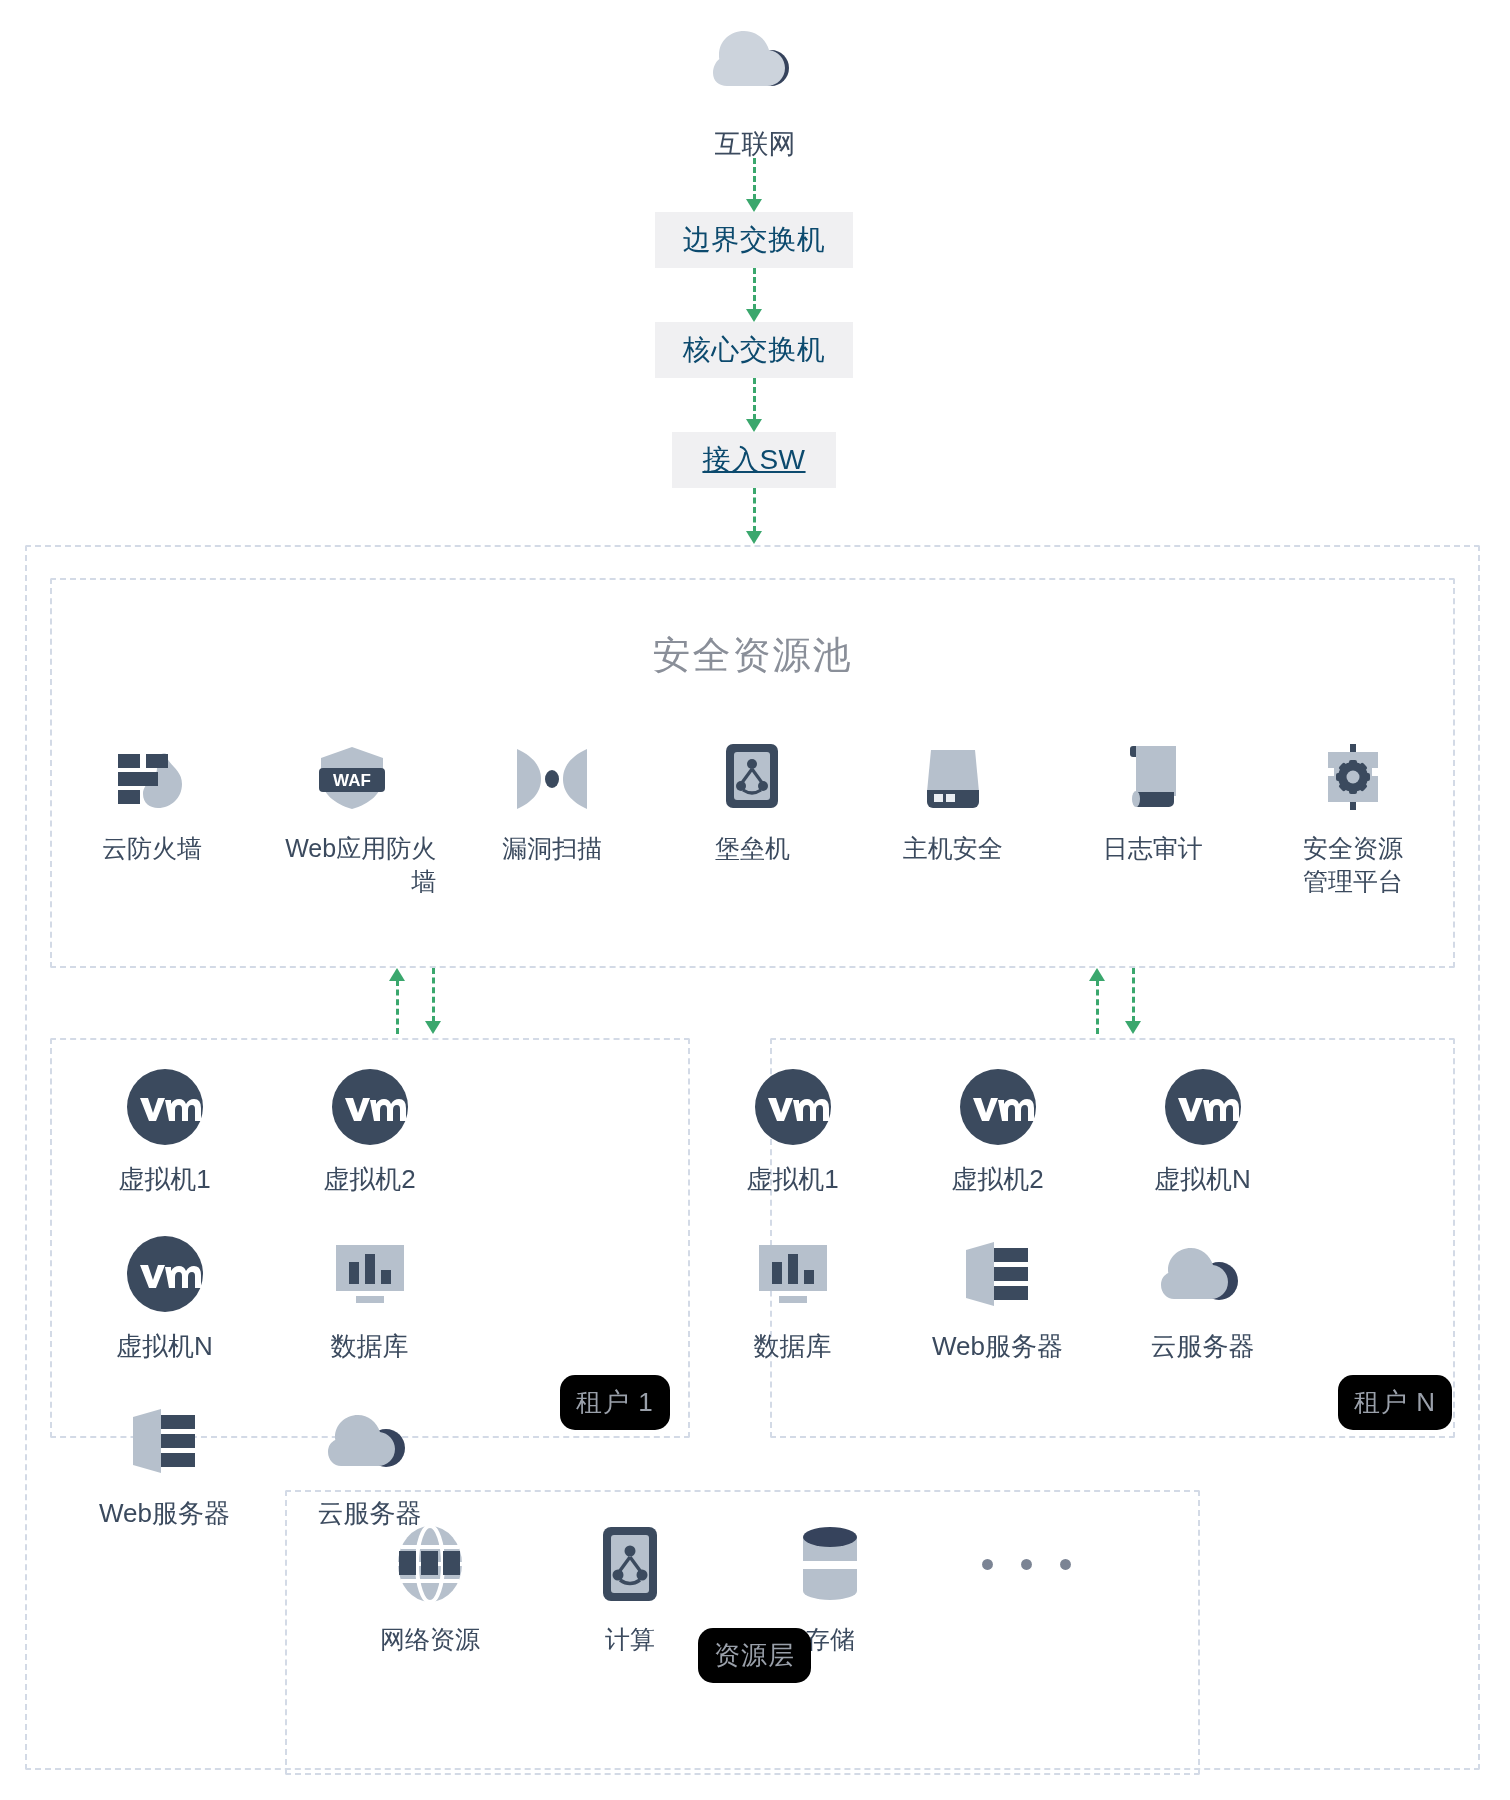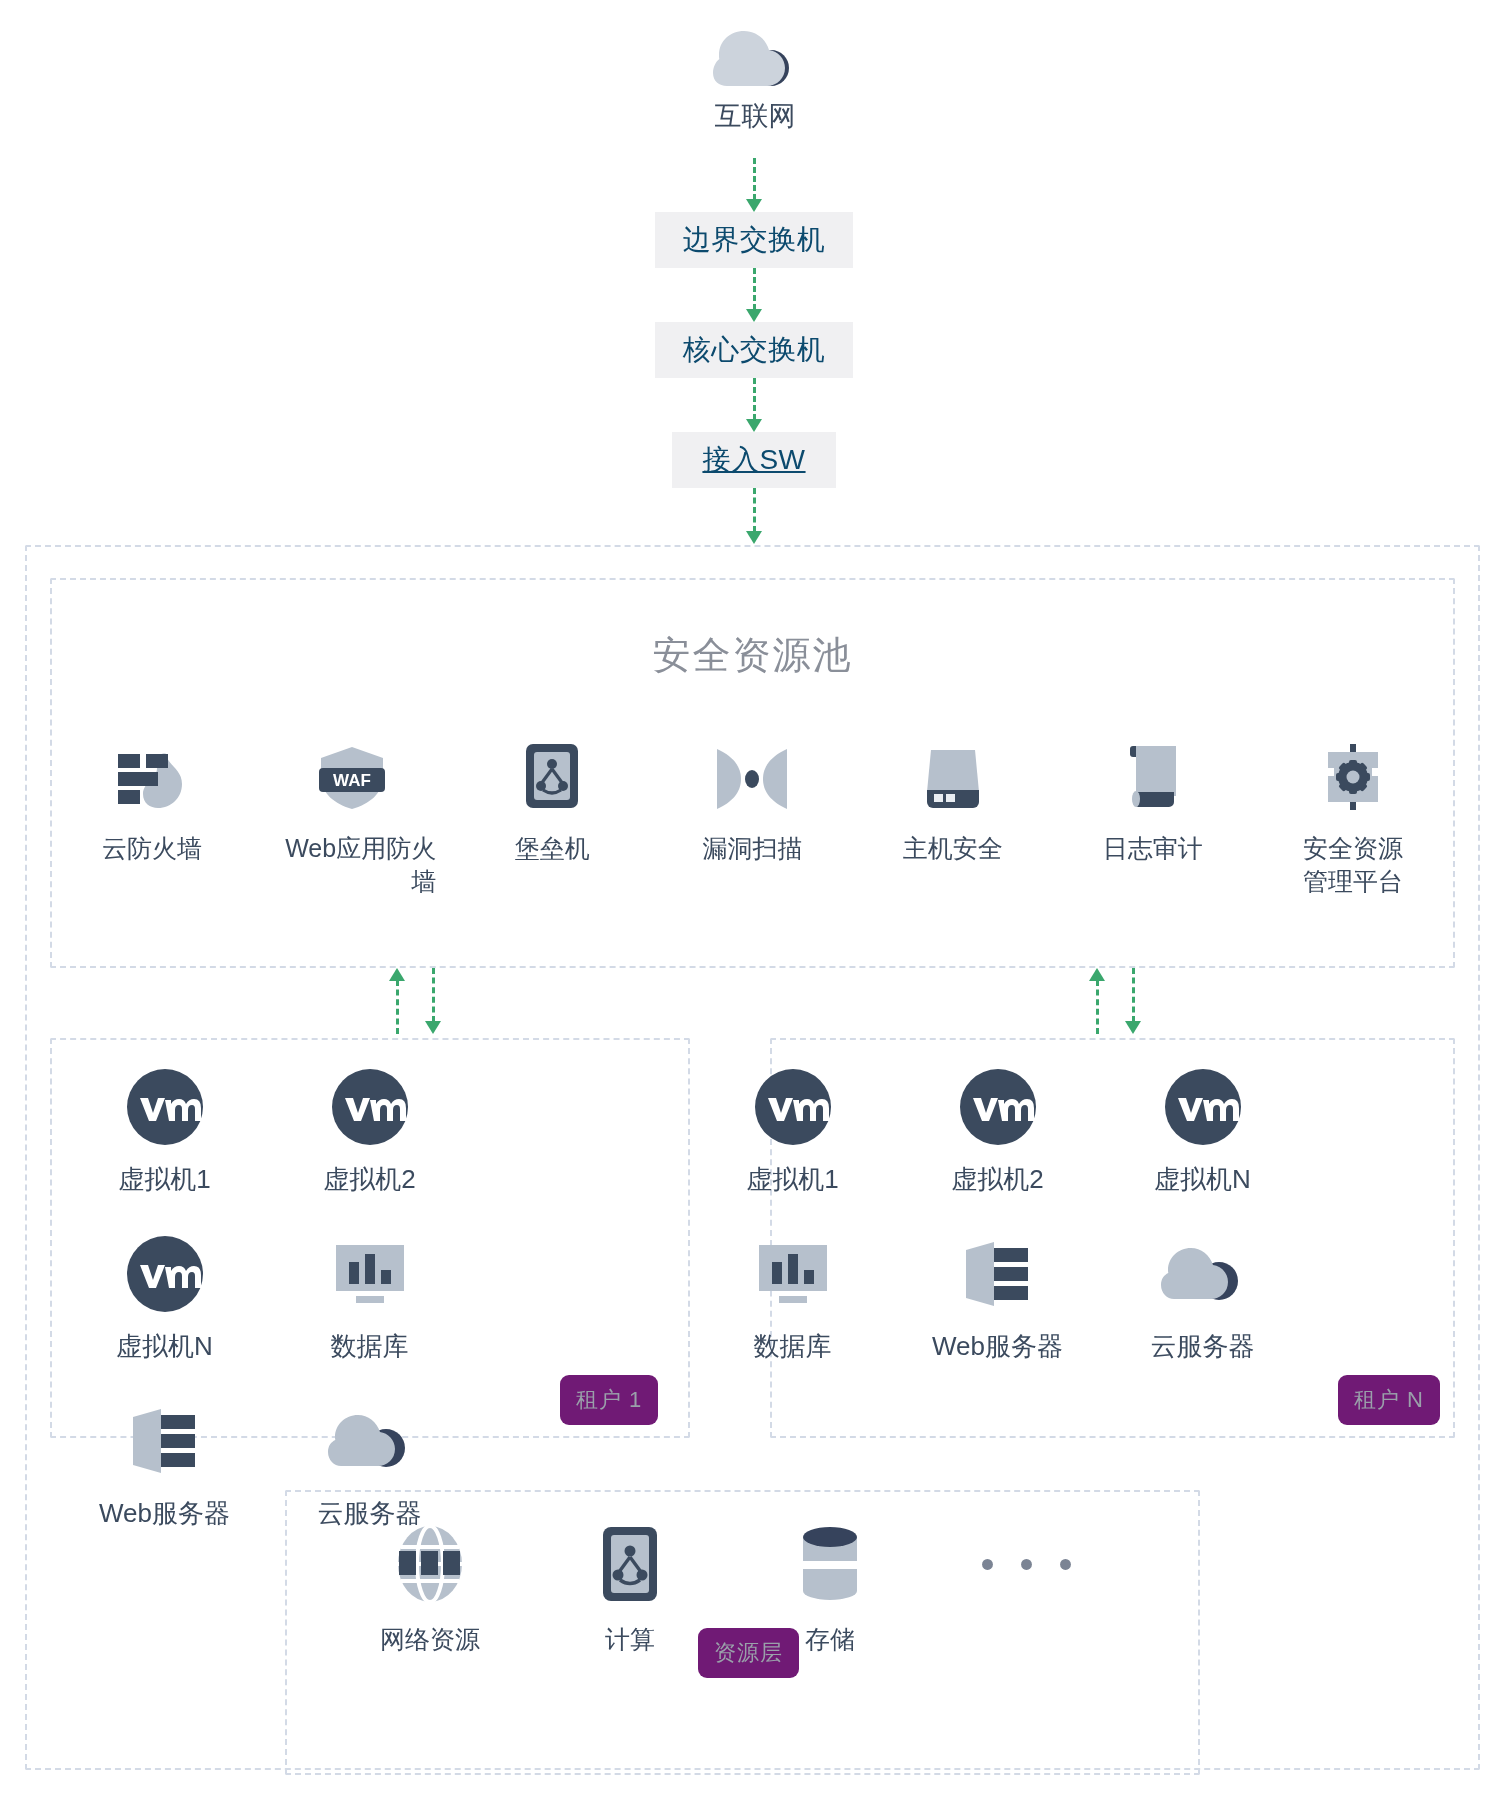--- a/index.html
+++ b/index.html
@@ -15,21 +15,21 @@
   
   .cloud-wrap {
     position: absolute;
     left: 0; right: 0;
     top: 30px;
     display: flex;
     flex-direction: column;
     align-items: center;
   }
   .cloud-icon { width: 84px; height: 62px; }
-  .cloud-label { margin-top: 6px; font-size: 27px; color: #3b4a5e; }
+  .cloud-label { margin-top: 34px; font-size: 27px; color: #3b4a5e; }
 
   .node-box {
     position: absolute;
     background: #f0f0f2;
     display: flex;
     align-items: center;
     justify-content: center;
     color: #0c4a6e;
     font-size: 28px;
     letter-spacing: 0.5px;
@@ -142,25 +142,25 @@
   }
   .tnode .cap { font-size: 26px; color: #3b4a5e; white-space: nowrap; }
 
   #t1-grid { left: 62px;  top: 1068px; width: 614px; }
   #tN-grid { left: 690px; top: 1068px; width: 620px; }
   .tenant-grid .tnode { width: 205px; margin-bottom: 38px; }
 
   
   .badge {
     position: absolute;
-    background: #701a75;
+    background: #000000;
     color: #9aa0aa;
-    font-size: 22px;
+    font-size: 26px;
     padding: 10px 16px;
-    border-radius: 9px;
+    border-radius: 15px;
     letter-spacing: 1px;
     white-space: nowrap;
   }
   #badge-t1 { left: 560px;  top: 1375px; }
   #badge-tN { left: 1338px; top: 1375px; }
   #badge-res{ left: 662px;  top: 1628px; margin-left: 36px; }
 
   
   #res-items {
     position: absolute;
@@ -255,43 +255,43 @@
           <path d="M39 1 L70 12 V30 C70 48 56 58 39 63 C22 58 8 48 8 30 V12 Z" fill="#b6c0cc"></path>
           <rect x="6" y="22" width="66" height="24" rx="4" fill="#3b4a5e"></rect>
           <text x="39" y="39.5" font-family="Liberation Sans, sans-serif" font-size="17" font-weight="bold" fill="#ffffff" text-anchor="middle">WAF</text>
         </svg>
       </span>
       <span class="cap">Web应用防火墙</span>
     </div>
 
     <div class="item">
       <span class="ico">
+        <svg viewBox="0 0 74 62" width="74" height="62">
+          <path d="M2 1 C22 10 26 22 26 31 C26 40 22 52 2 61 Z" fill="#b6c0cc"></path>
+          <path d="M72 1 C52 10 48 22 48 31 C48 40 52 52 72 61 Z" fill="#b6c0cc"></path>
+          <ellipse cx="37" cy="31" rx="7" ry="9" fill="#3b4a5e"></ellipse>
+        </svg>
+      </span>
+      <span class="cap">漏洞扫描</span>
+    </div>
+
+    <div class="item">
+      <span class="ico">
         <svg viewBox="0 0 56 68" width="56" height="68">
           <rect x="2" y="2" width="52" height="64" rx="7" fill="#3b4a5e"></rect>
           <rect x="10" y="10" width="36" height="48" rx="3" fill="#b6c0cc"></rect>
           <circle cx="28" cy="22" r="5" fill="#3b4a5e"></circle>
           <circle cx="17" cy="44" r="5" fill="#3b4a5e"></circle>
           <circle cx="39" cy="44" r="5" fill="#3b4a5e"></circle>
           <path d="M28 27 L17 42" stroke="#3b4a5e" stroke-width="3.2" fill="none"></path>
           <path d="M28 27 L39 42" stroke="#3b4a5e" stroke-width="3.2" fill="none"></path>
           <path d="M19 48 Q28 54 37 48" stroke="#3b4a5e" stroke-width="3.2" fill="none"></path>
         </svg>
       </span>
       <span class="cap">堡垒机</span>
-    </div>
-
-    <div class="item">
-      <span class="ico">
-        <svg viewBox="0 0 74 62" width="74" height="62">
-          <path d="M2 1 C22 10 26 22 26 31 C26 40 22 52 2 61 Z" fill="#b6c0cc"></path>
-          <path d="M72 1 C52 10 48 22 48 31 C48 40 52 52 72 61 Z" fill="#b6c0cc"></path>
-          <ellipse cx="37" cy="31" rx="7" ry="9" fill="#3b4a5e"></ellipse>
-        </svg>
-      </span>
-      <span class="cap">漏洞扫描</span>
     </div>
 
     <div class="item">
       <span class="ico">
         <svg viewBox="0 0 64 62" width="64" height="62">
           <path d="M10 2 H54 L58 44 H6 Z" fill="#b6c0cc"></path>
           <rect x="29" y="12" width="6" height="12" fill="#b6c0cc"></rect>
           <path d="M6 42 H58 V54 a6 6 0 0 1 -6 6 H12 a6 6 0 0 1 -6 -6 Z" fill="#3b4a5e"></path>
           <rect x="13" y="46" width="9" height="8" fill="#e9edf2"></rect>
           <rect x="25" y="46" width="9" height="8" fill="#e9edf2"></rect>

